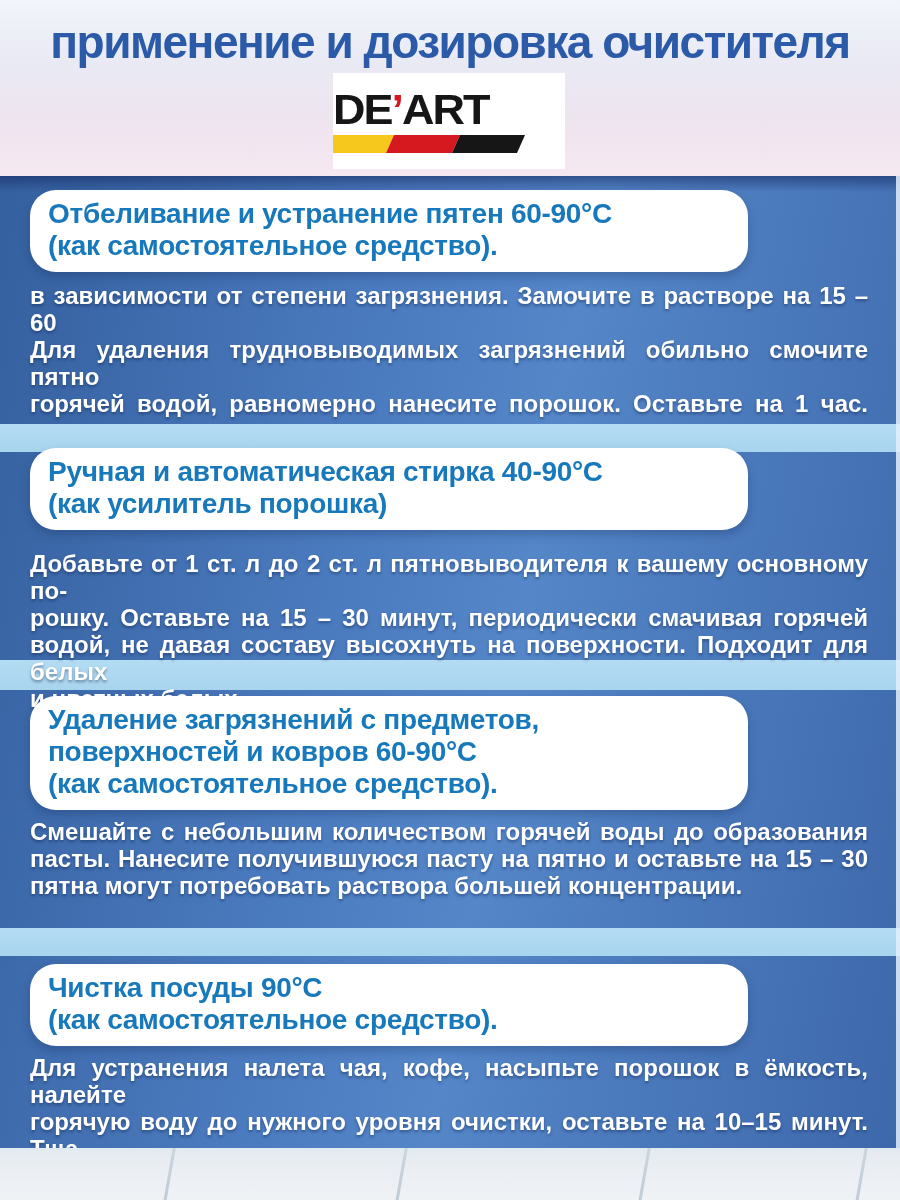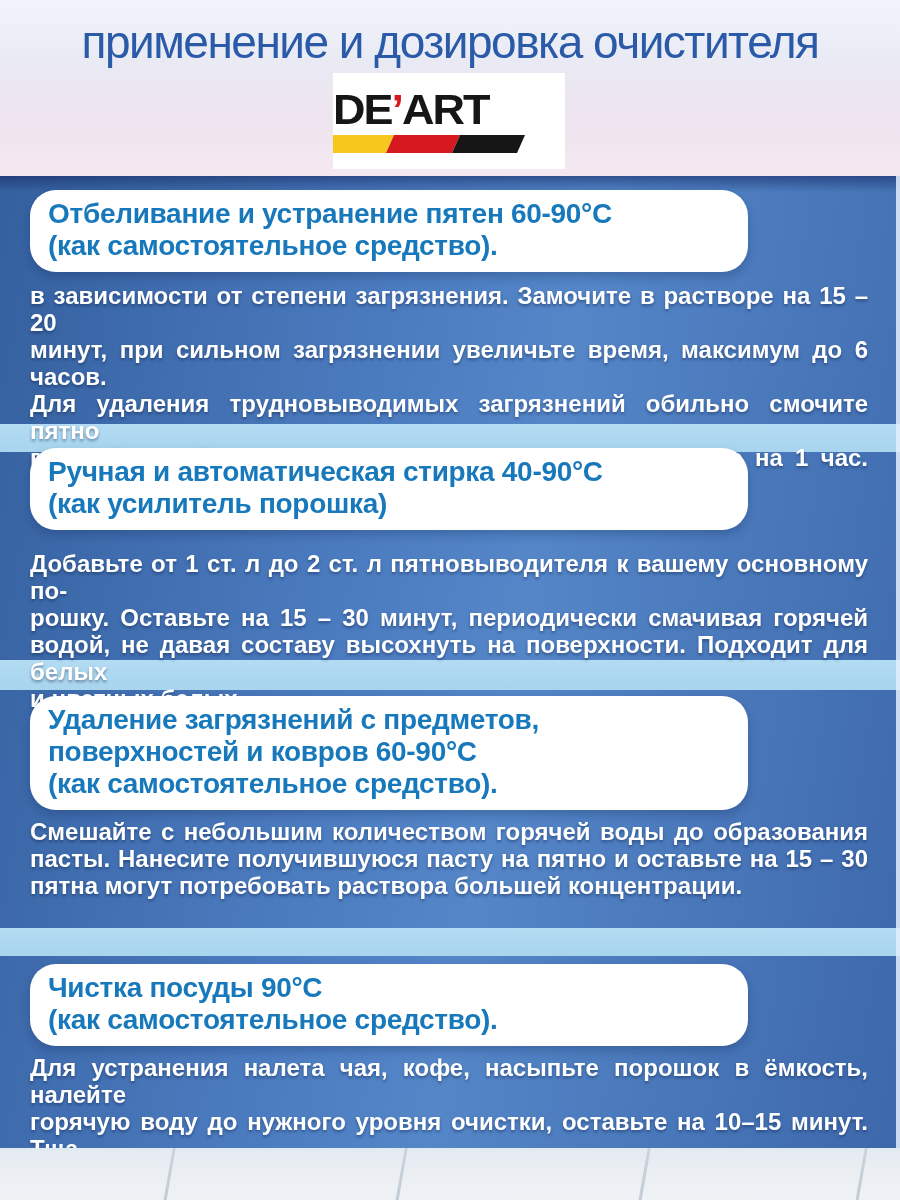--- a/index.html
+++ b/index.html
@@ -10,21 +10,21 @@
   }
 
   
   .header{
     position:absolute;left:0;top:0;width:900px;height:176px;
     background:linear-gradient(180deg,#f2f5fb 0%,#e9eaf4 34%,#eee4ef 68%,#f5e8f1 100%);
   }
   .poster-title{
     position:absolute;left:0;top:16px;width:900px;
     text-align:center;white-space:nowrap;
-    font-size:46px;line-height:52px;font-weight:normal;letter-spacing:-1.5px;
+    font-size:46px;line-height:52px;font-weight:bold;letter-spacing:-1.5px;
     color:var(--title-blue,#2b5ba8);
   }
   .logo-box{
     position:absolute;left:333px;top:73px;width:232px;height:96px;
     background:#ffffff;display:flex;flex-direction:column;align-items:flex-start;justify-content:center;
   }
   .wordmark{
     font-size:45px;line-height:40px;font-weight:bold;letter-spacing:-2px;
     color:var(--logo-black,#161616);transform:scaleY(.96);
   }
@@ -113,22 +113,21 @@
     <div class="band b1"></div>
     <div class="band b2"></div>
     <div class="band b3"></div>
     <div class="edge-strip"></div>
   <div class="section s1">
         <div class="pill">
           <div class="hline">Отбеливание и устранение пятен 60-90°С</div>
           <div class="hline">(как самостоятельное средство).</div>
         </div>
         <div class="body">
-          <div class="bline">в зависимости от степени загрязнения. Замочите в растворе на 15 – 20</div>
-          <div class="bline">минут, при сильном загрязнении увеличьте время, максимум до 6 часов.</div>
+          <div class="bline">в зависимости от степени загрязнения. Замочите в растворе на 15 – 60</div>
           <div class="bline">Для удаления трудновыводимых загрязнений обильно смочите пятно</div>
           <div class="bline">горячей водой, равномерно нанесите порошок. Оставьте на 1 час.</div>
         </div>
       </div>
       <div class="section s2">
         <div class="pill">
           <div class="hline">Ручная и автоматическая стирка 40-90°С</div>
           <div class="hline">(как усилитель порошка)</div>
         </div>
         <div class="body">

